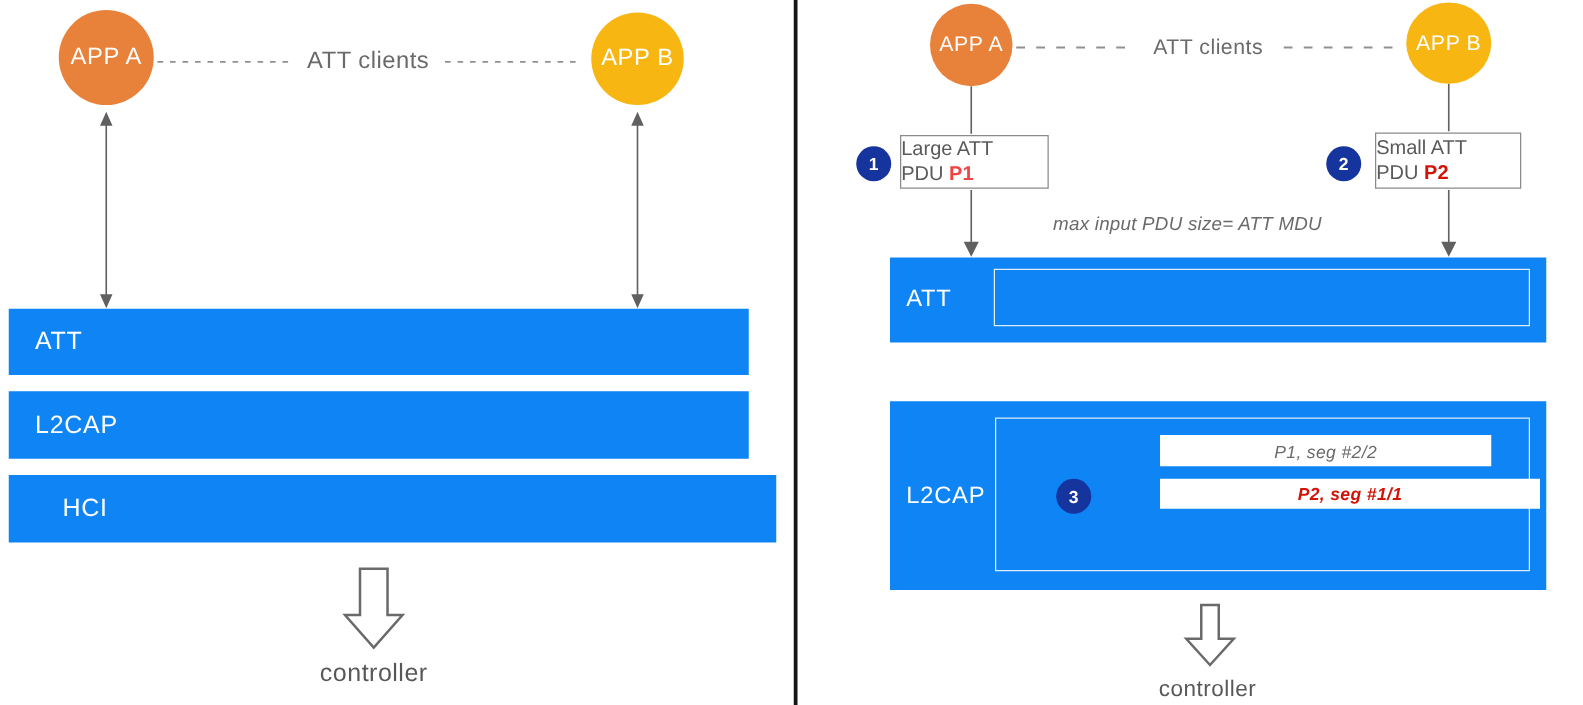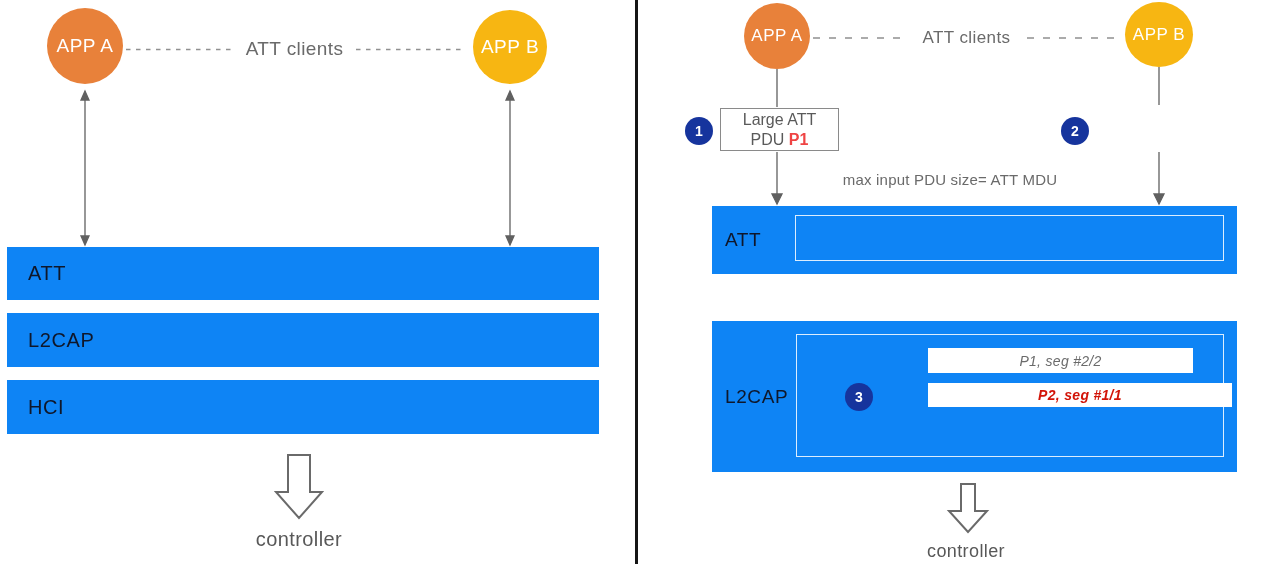--- a/index.html
+++ b/index.html
@@ -12,40 +12,40 @@
               color:#fff;letter-spacing:.5px;}
   .app-orange{background:var(--color-orange,#e8813a);}
   .app-yellow{background:var(--color-yellow,#f7b612);}
   .app-lg{font-size:19px;}
   .app-sm{font-size:17px;}
 
   
   .att-clients{color:#6a6a6a;text-align:center;letter-spacing:.4px;}
 
   
-  .layer-bar{background:var(--color-blue,#0e84f5);color:#0f172a;display:flex;align-items:center;}
+  .layer-bar{background:var(--color-blue,#0e84f5);color:#ffffff;display:flex;align-items:center;}
   .layer-bar .lbl{letter-spacing:.6px;}
   .left-bar .lbl{padding-left:21px;font-size:20px;}
   .right-bar .lbl{padding-left:13px;font-size:19px;}
   .inner-frame{position:absolute;border:1.5px solid rgba(255,255,255,.85);}
 
   
   .pdu-box{background:#fff;border:1.5px solid #8a8a8a;color:#5a5a5a;font-size:16px;
-           line-height:20px;text-align:center;display:flex;flex-direction:column;
+           line-height:20px;display:flex;flex-direction:column;
            justify-content:center;}
   .pdu-box b{color:#ef4444;}
   .pdu-box b.red{color:var(--color-red,#d21408);}
 
   
   .badge{width:28px;height:28px;border-radius:50%;background:var(--color-navy,#16349d);
          color:#fff;font-size:14px;font-weight:bold;display:flex;align-items:center;
          justify-content:center;}
 
   
-  .caption{color:#6a6a6a;font-size:15px;text-align:center;letter-spacing:.2px;}
+  .caption{font-style:italic;color:#6a6a6a;font-size:15px;text-align:center;letter-spacing:.2px;}
 
   
   .seg{background:#fff;text-align:right;font-style:italic;font-size:14px;color:#6a6a6a;
        display:flex;align-items:center;justify-content:center;letter-spacing:.3px;}
   .seg.seg-red{color:var(--color-red,#d21408);font-weight:bold;}
 
   .controller{color:#585858;text-align:center;letter-spacing:.4px;}
   .divider{background:#151515;}
   svg.connectors{position:absolute;left:0;top:0;pointer-events:none;}
 </style>
@@ -102,21 +102,21 @@
     <span>APP B</span>
   </div>
   <div class="abs att-clients" style="left:233px;top:38px;width:123px;font-size:19px;">ATT clients</div>
 
   <div class="abs layer-bar left-bar" style="left:7px;top:247px;width:592px;height:53px;">
     <span class="lbl">ATT</span>
   </div>
   <div class="abs layer-bar left-bar" style="left:7px;top:313px;width:592px;height:54px;">
     <span class="lbl">L2CAP</span>
   </div>
-  <div class="abs layer-bar left-bar" style="left:7px;top:380px;width:592px;height:54px;">
+  <div class="abs layer-bar left-bar" style="left:7px;top:380px;width:592px;height:54px;padding-left:22px;">
     <span class="lbl">HCI</span>
   </div>
 
   <div class="abs controller" style="left:219px;top:528px;width:160px;font-size:20px;">controller</div>
 
   <div class="abs divider" style="left:635px;top:0;width:3px;height:564px;"></div>
 
   <div class="abs app-circle app-orange app-sm" style="left:744px;top:3px;width:66px;height:66px;">
     <span>APP A</span>
   </div>
@@ -128,20 +128,24 @@
   <div class="abs badge" style="left:685px;top:117px;">
     <span>1</span>
   </div>
   <div class="abs pdu-box" style="left:720px;top:108px;width:117px;height:41px;">
     <span>Large ATT</span>
     <span><span>PDU </span><b>P1</b></span>
   </div>
 
   <div class="abs badge" style="left:1061px;top:117px;">
     <span>2</span>
+  </div>
+  <div class="abs pdu-box" style="left:1100px;top:106px;width:115px;height:43px;">
+    <span>Small ATT</span>
+    <span><span>PDU </span><b class="red">P2</b></span>
   </div>
 
   <div class="abs caption" style="left:770px;top:171px;width:360px;">max input PDU size= ATT MDU</div>
 
   <div class="abs layer-bar right-bar" style="left:712px;top:206px;width:525px;height:68px;">
     <span class="lbl">ATT</span>
     <div class="inner-frame" style="left:83px;top:9px;width:427px;height:44px;"></div>
   </div>
 
 

